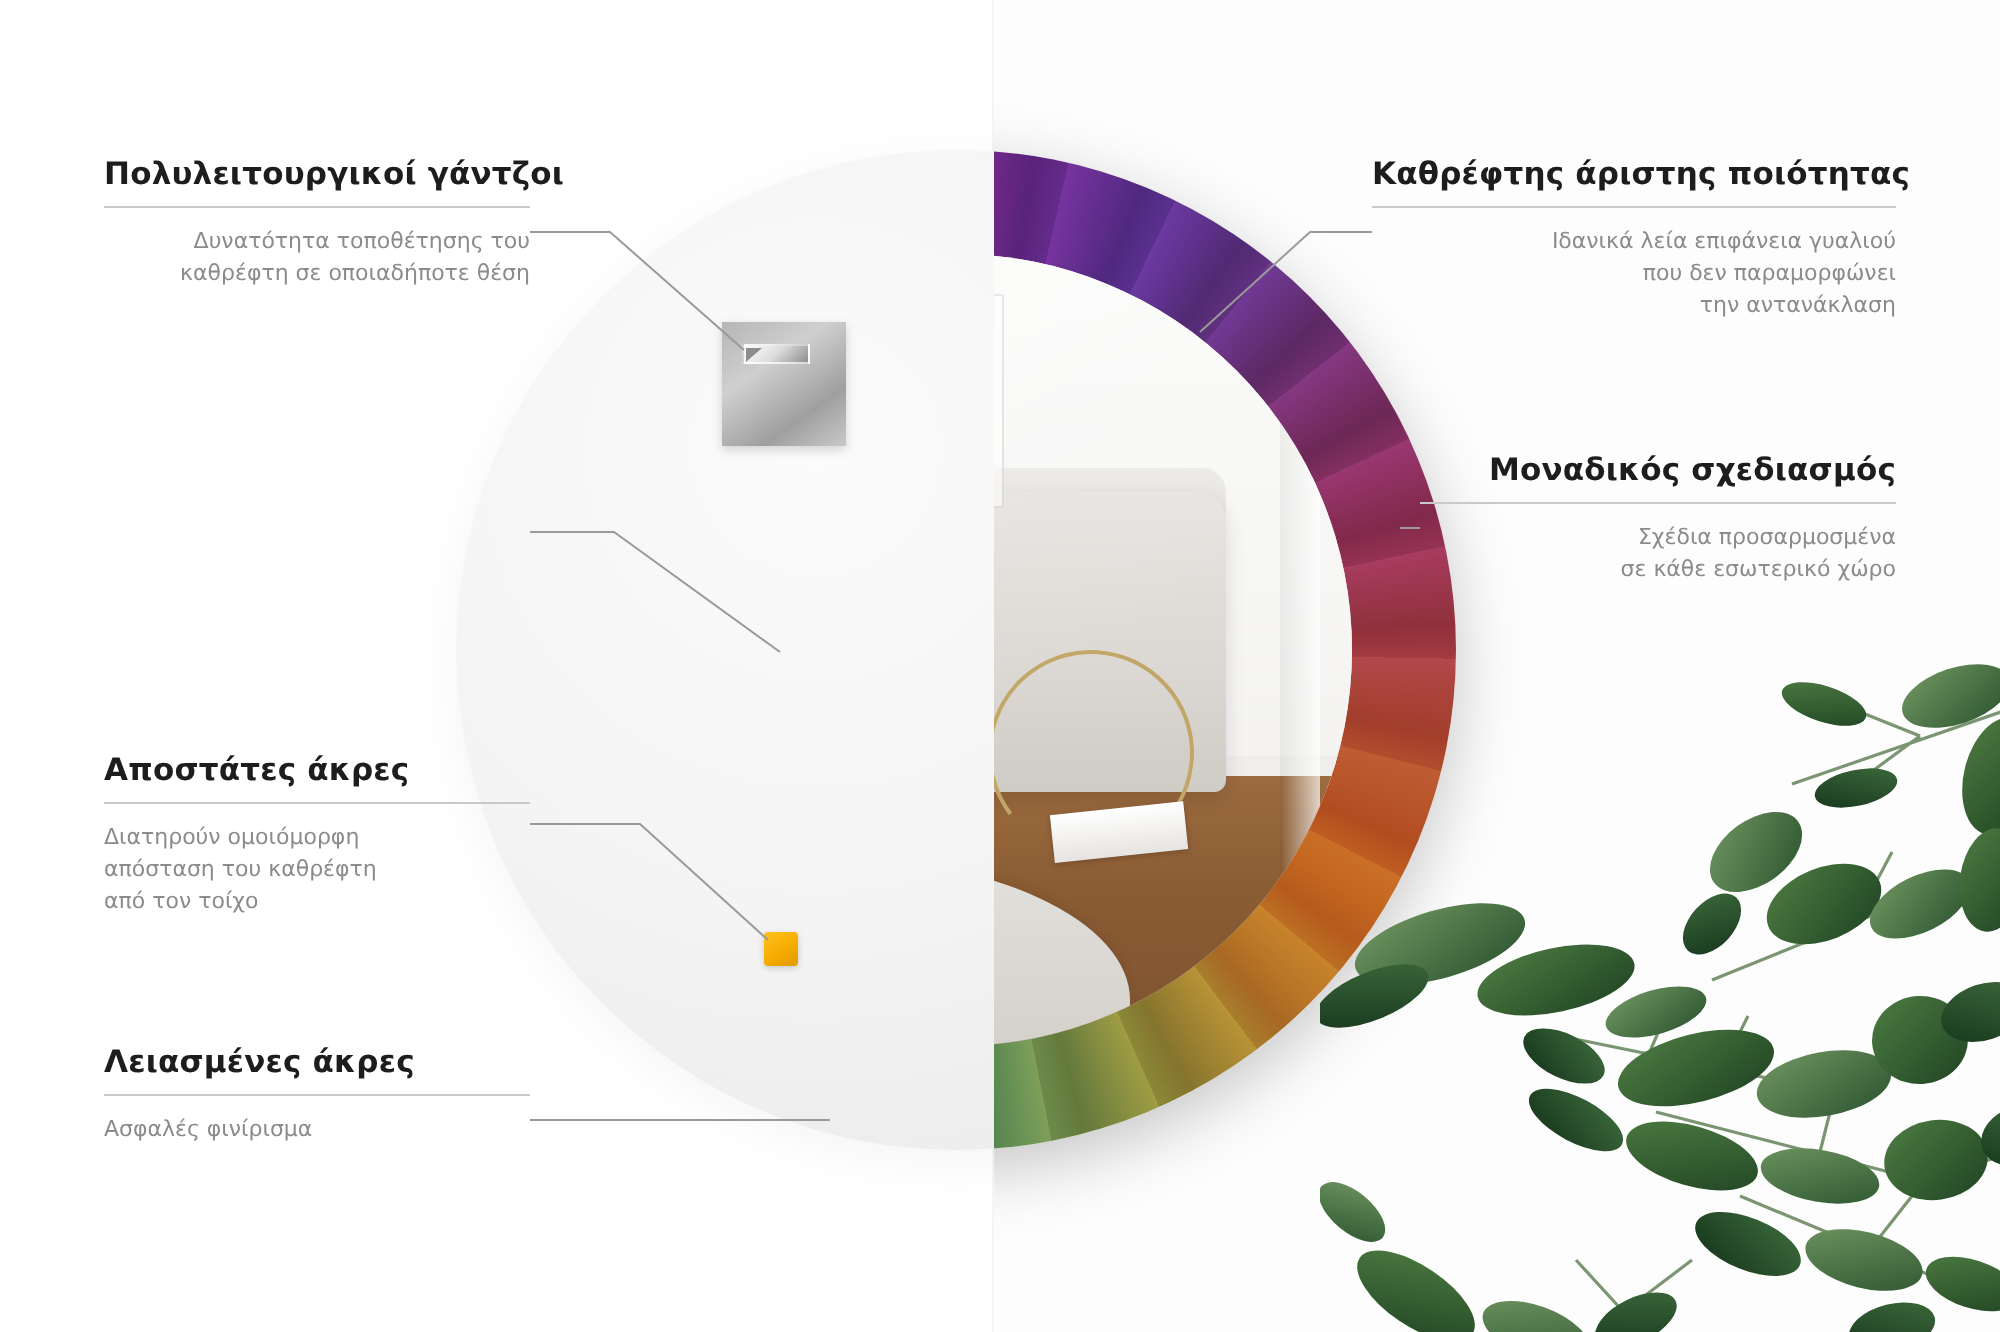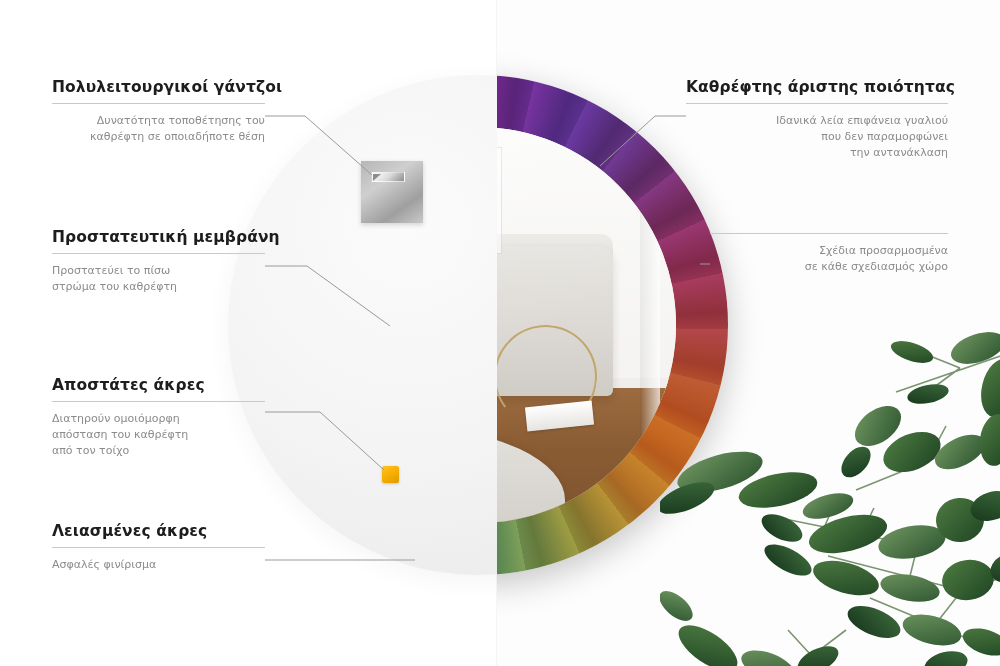--- a/index.html
+++ b/index.html
@@ -251,26 +251,20 @@
     </g>
   </svg>
 
   <div class="callout" id="c-hooks">
     <div class="title">Πολυλειτουργικοί γάντζοι</div>
     <div class="rule"></div>
     <div class="desc">Δυνατότητα τοποθέτησης του
 καθρέφτη σε οποιαδήποτε θέση</div>
   </div>
 
-  <div class="callout" id="c-memb">
-    <div class="title">Προστατευτική μεμβράνη</div>
-    <div class="rule"></div>
-    <div class="desc">Προστατεύει το πίσω
-στρώμα του καθρέφτη</div>
-  </div>
 
   <div class="callout" id="c-spacers">
     <div class="title">Αποστάτες άκρες</div>
     <div class="rule"></div>
     <div class="desc">Διατηρούν ομοιόμορφη
 απόσταση του καθρέφτη
 από τον τοίχο</div>
   </div>
 
   <div class="callout right" id="c-quality">
@@ -281,23 +275,24 @@
 την αντανάκλαση</div>
   </div>
 
   <div class="callout" id="c-edges">
     <div class="title">Λειασμένες άκρες</div>
     <div class="rule"></div>
     <div class="desc">Ασφαλές φινίρισμα</div>
   </div>
 
   <div class="callout right" id="c-design">
+    <div class="title">Μοναδικός σχεδιασμός</div>
     <div class="rule"></div>
     <div class="desc">Σχέδια προσαρμοσμένα
-σε κάθε σχεδιασμός χώρο</div>
+σε κάθε εσωτερικό χώρο</div>
   </div>
 
   <svg class="foliage" viewBox="0 0 360 346">
     <defs>
       <linearGradient id="lfA" x1="0" y1="0" x2="1" y2="1">
         <stop offset="0%" stop-color="#4e7c42"></stop>
           <stop offset="100%" stop-color="#1f4423"></stop>
       </linearGradient>
       <linearGradient id="lfB" x1="0" y1="0" x2="1" y2="1">
         <stop offset="0%" stop-color="#6f9560"></stop>

